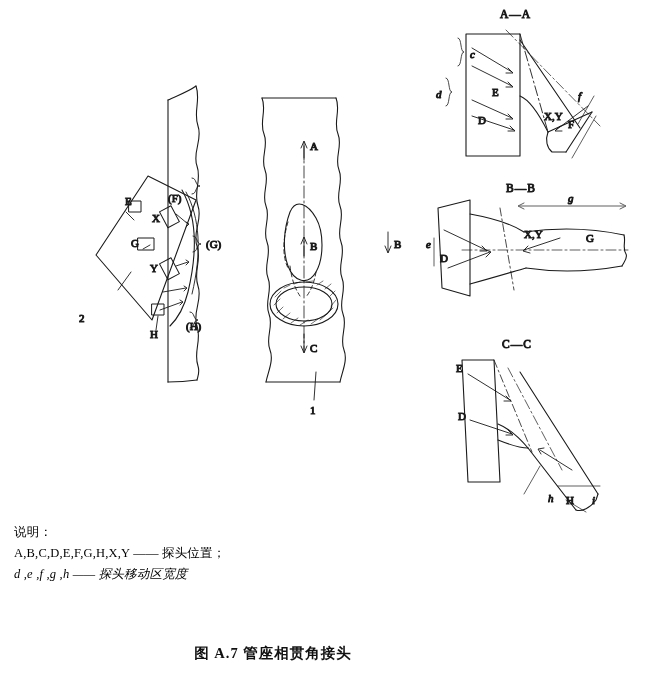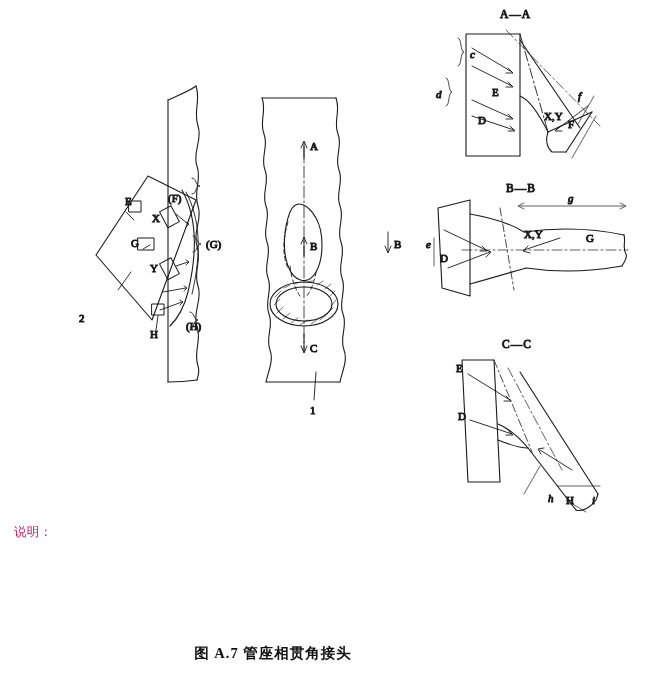--- a/index.html
+++ b/index.html
@@ -24,21 +24,21 @@
   }
   .legend-block {
     position: absolute;
     left: 14px;
     top: 522px;
     width: 380px;
   }
   .legend-line {
     font-size: 12.5px;
     line-height: 21px;
-    color: #be185d;
+    color: #000000;
     white-space: nowrap;
     letter-spacing: 0.2px;
   }
   .legend-line.italic {
     font-style: italic;
   }
   .fig-caption {
     position: absolute;
     left: 0;
     top: 644px;
@@ -280,15 +280,17 @@
       <text class="lbl" x="456" y="372">E</text>
       <text class="lbl" x="458" y="420">D</text>
       <text class="lbl" x="566" y="504">H</text>
     </g>
 
   </g>
 </svg>
 
 <div class="legend-block">
   <div class="legend-line">说明：</div>
+  <div class="legend-line">A,B,C,D,E,F,G,H,X,Y  ——  探头位置；</div>
+  <div class="legend-line italic">d ,e ,f ,g ,h  ——  探头移动区宽度</div>
 </div>
 
 <div class="fig-caption">图 A.7   管座相贯角接头</div>
 
 </body></html>

